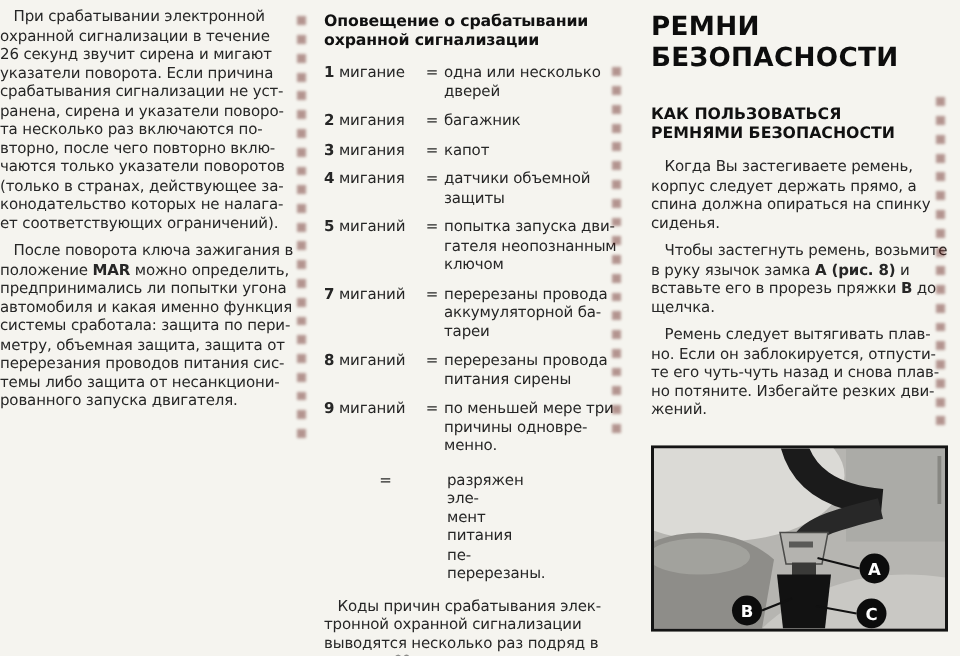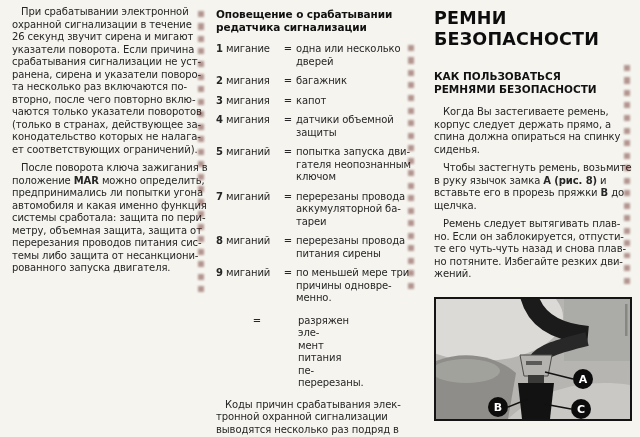--- a/index.html
+++ b/index.html
@@ -4,21 +4,21 @@
 <style>
   html,body{margin:0;padding:0;}
   body{
     width:640px;height:437px;position:relative;overflow:hidden;
     background:#f5f4ef;
     font-family:"DejaVu Sans",sans-serif;
     color:#262626;
     -webkit-font-smoothing:antialiased;
   }
   .col{position:absolute;top:6px;}
-  #col1{left:12px;width:202px;}
+  #col1{left:0;width:202px;}
   #col2{left:216px;width:206px;}
   #col3{left:434px;width:202px;}
   p,.para{
     font-size:10px;line-height:12.5px;margin:0 0 6px;
     white-space:pre-line;text-indent:9px;letter-spacing:-0.1px;
   }
   .b{font-weight:bold;}
   h3{
     font-size:10.5px;line-height:13px;font-weight:bold;color:#111;
     margin:14px 0 8px;white-space:pre-line;letter-spacing:-0.1px;
@@ -75,21 +75,21 @@
 автомобиля и какая именно функция
 системы сработала: защита по пери-
 метру, объемная защита, защита от
 перерезания проводов питания сис-
 темы либо защита от несанкциони-
 рованного запуска двигателя.</span></p>
 </div>
 
 <div class="col" id="col2">
   <h3>Оповещение о срабатывании
-редатчика сигнализации</h3>
+охранной сигнализации</h3>
 
   <div class="row">
     <span class="term"><span class="num">1</span> <span>мигание</span></span>
     <span class="eq">=</span>
     <span class="desc">одна или несколько
 дверей</span>
   </div>
   <div class="row">
     <span class="term"><span class="num">2</span> <span>мигания</span></span>
     <span class="eq">=</span>

